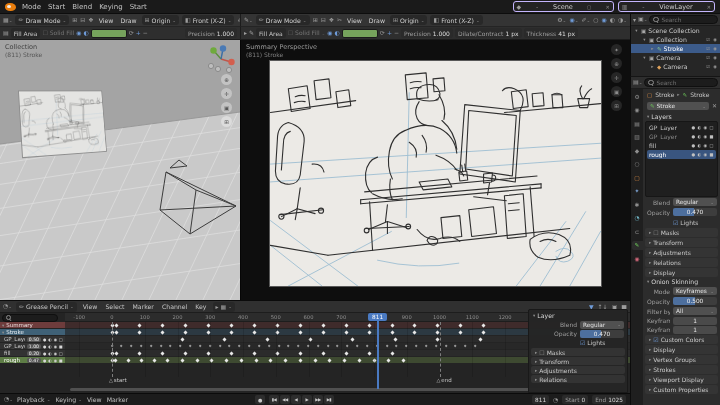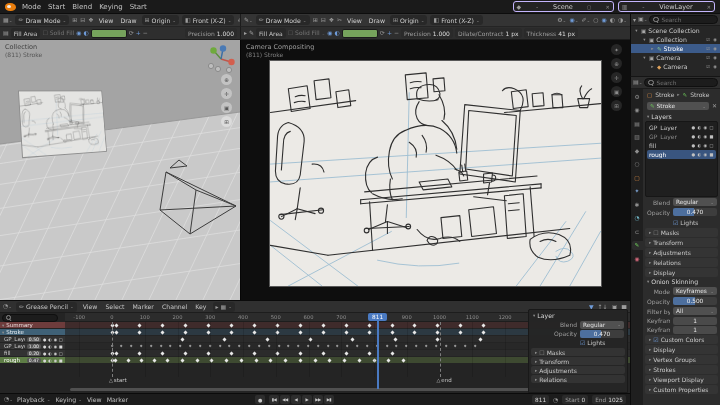--- a/index.html
+++ b/index.html
@@ -427,21 +427,21 @@
     <div class="navcol">
       <div class="navbtn">⊕</div>
       <div class="navbtn">✛</div>
       <div class="navbtn">▣</div>
       <div class="navbtn">⊞</div>
     </div>
   </div>
 
   <div id="vpcam">
     <div class="vplab">
-      <div>Camera Compositing</div>
+      <div>Summary Perspective</div>
       <div style="font-size:6px;opacity:.8">(811) Stroke</div>
     </div>
     <div id="canvas">
       <svg viewBox="0 0 333 227">
           <use href="#sketch"></use>
         </svg>
     </div>
     <div class="navcol darkcol" style="top:4px">
       <div class="navbtn">✦</div>
       <div class="navbtn">⊕</div>

